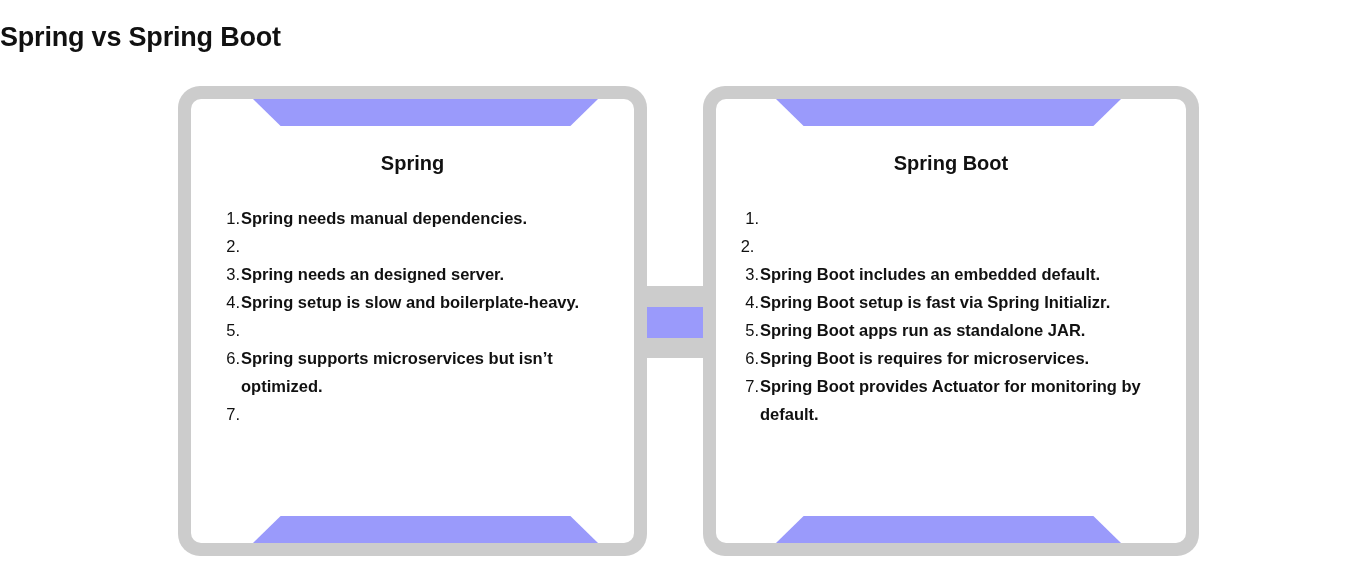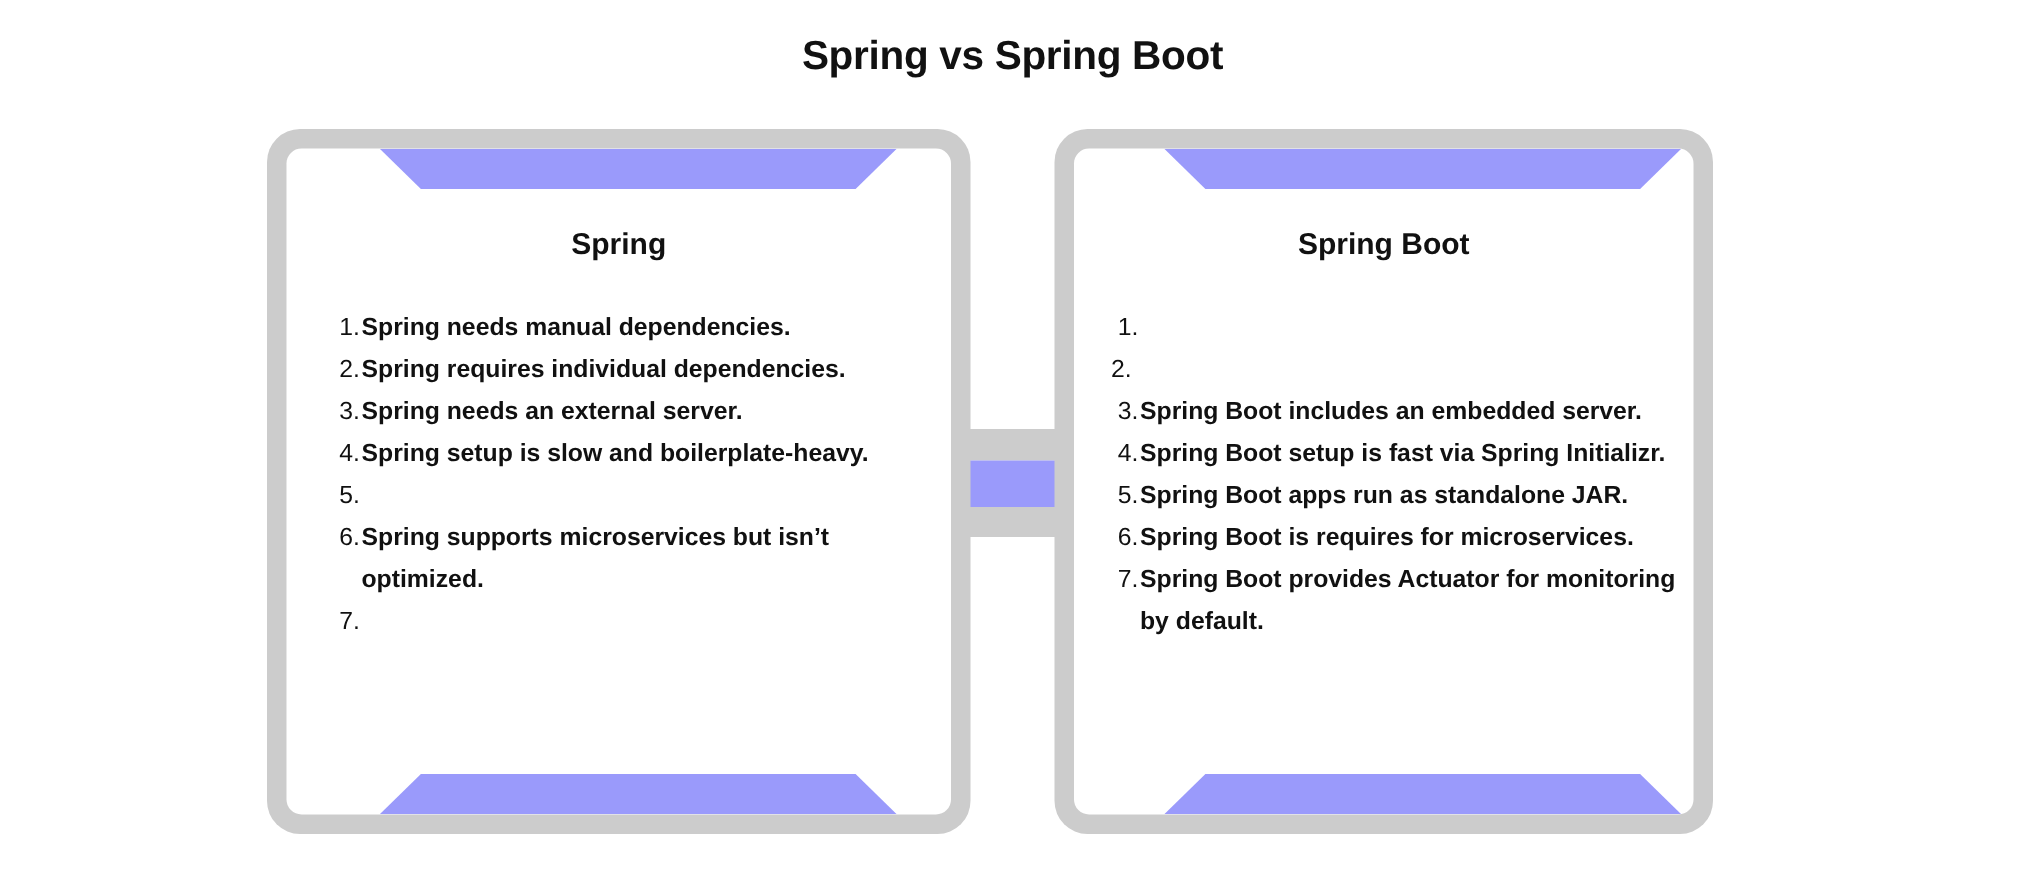--- a/index.html
+++ b/index.html
@@ -15,21 +15,20 @@
     overflow: hidden;
     position: relative;
   }
 
   
   .page-title {
     position: absolute;
     top: 22px;
     left: 0;
     width: 1350px;
-    text-align: center;
     font-size: 27px;
     font-weight: 700;
     letter-spacing: -0.2px;
     color: #111111;
   }
 
   
   .connector {
     position: absolute;
     left: 630px;
@@ -61,21 +60,21 @@
   .card {
     position: absolute;
     top: 86px;
     height: 470px;
     background: #cccccc;
     border-radius: 22px;
     z-index: 2;
     overflow: hidden;
   }
   .card-left  { left: 178px; width: 469px; text-decoration: underline; }
-  .card-right { left: 703px; width: 439px; }
+  .card-right { left: 703px; width: 496px; }
 
   
   .card-inner {
     position: absolute;
     left: 13px;
     top: 13px;
     right: 13px;
     bottom: 13px;
     background: #ffffff;
     border-radius: 10px;
@@ -166,25 +165,24 @@
 
     <div class="card-heading">Spring</div>
 
     <ol class="item-list">
       <li class="item">
         <span class="item-num">1.</span>
         <span class="item-text">Spring needs manual dependencies.</span>
       </li>
       <li class="item">
         <span class="item-num">2.</span>
-        <span class="item-text">Spring requires individual dependencies.</span>
       </li>
       <li class="item">
         <span class="item-num">3.</span>
-        <span class="item-text">Spring needs an external server.</span>
+        <span class="item-text">Spring needs an designed server.</span>
       </li>
       <li class="item">
         <span class="item-num">4.</span>
         <span class="item-text">Spring setup is slow and boilerplate-heavy.</span>
       </li>
       <li class="item">
         <span class="item-num">5.</span>
       </li>
       <li class="item">
         <span class="item-num">6.</span>
@@ -206,21 +204,21 @@
 
     <ol class="item-list">
       <li class="item">
         <span class="item-num">1.</span>
       </li>
       <li class="item">
         <span class="item-num">2. </span>
       </li>
       <li class="item">
         <span class="item-num">3.</span>
-        <span class="item-text">Spring Boot includes an embedded server.</span>
+        <span class="item-text">Spring Boot includes an embedded default.</span>
       </li>
       <li class="item">
         <span class="item-num">4.</span>
         <span class="item-text">Spring Boot setup is fast via Spring Initializr.</span>
       </li>
       <li class="item">
         <span class="item-num">5.</span>
         <span class="item-text">Spring Boot apps run as standalone JAR.</span>
       </li>
       <li class="item">

